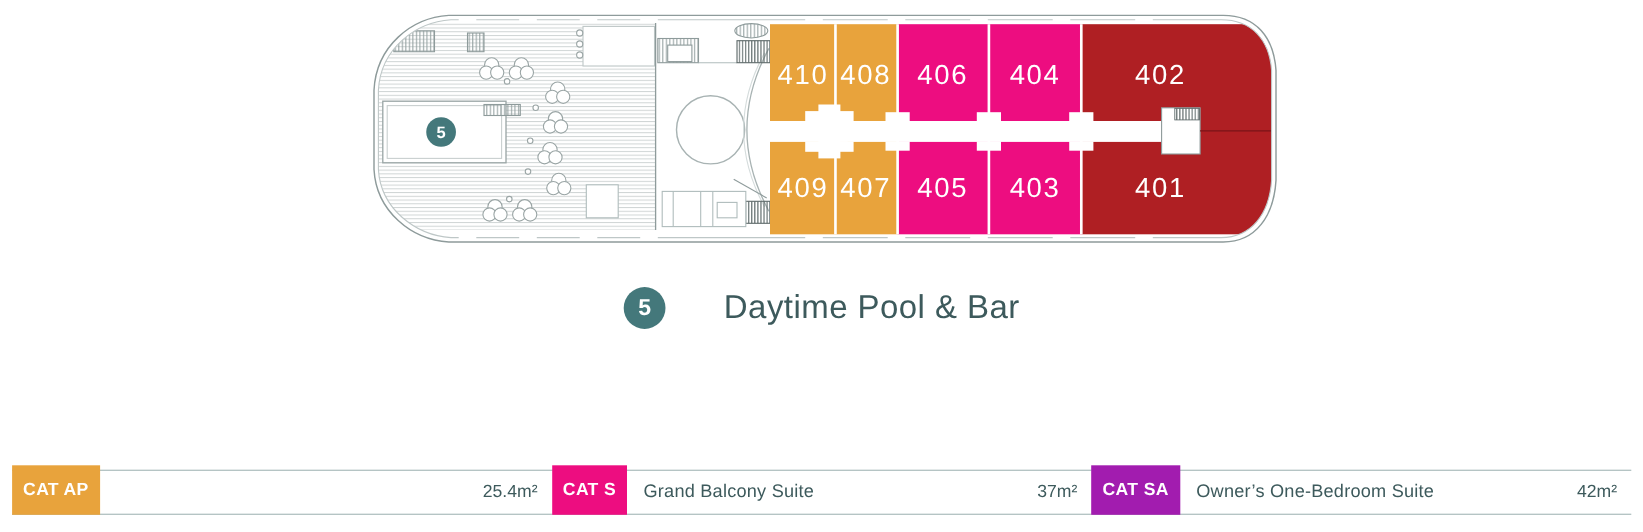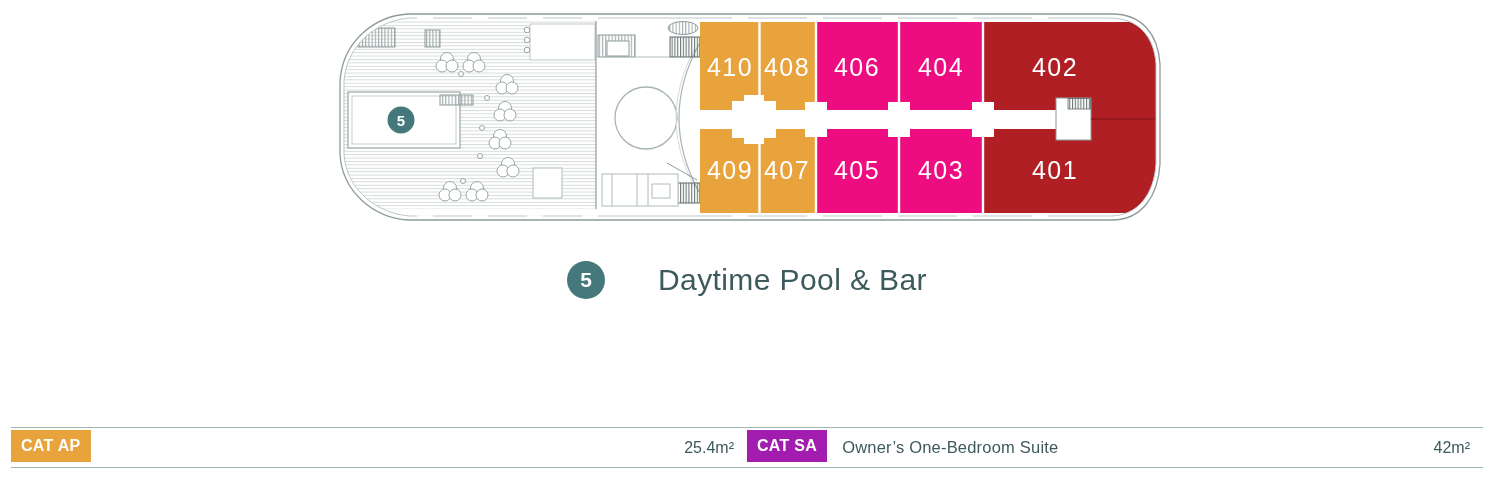--- a/index.html
+++ b/index.html
@@ -16,21 +16,21 @@
   .feature-legend{position:absolute;left:0;top:261px;width:100%;display:flex;
                   justify-content:center;align-items:center;gap:21px;}
   .fnum{width:38px;height:38px;border-radius:50%;background:#44787B;color:#fff;
         display:flex;align-items:center;justify-content:center;font-size:21px;font-weight:bold;}
   .flabel{font-size:30px;color:#3D5A5C;letter-spacing:0.4px;margin-left:32px;}
 
   
   .legend-bar{position:absolute;left:11px;right:11px;top:427px;height:41px;display:flex;}
   .seg{flex:1;display:flex;align-items:center;border-top:1px solid #A3B6B6;
        border-bottom:1px solid #A3B6B6;box-sizing:border-box;background:#fff;}
-  .badge{height:32px;position:relative;top:-2px;display:flex;align-items:center;
+  .badge{height:45px;position:relative;top:-2px;display:flex;align-items:center;
          justify-content:center;padding:0 10px;min-width:48px;color:#fff;
          font-size:16px;font-weight:bold;letter-spacing:0.3px;}
   .badge.cat-ap{background:#E8A33C;} .badge.cat-s{background:#ED0D80;} .badge.cat-sa{background:#a21caf;}
   .sname{margin-left:15px;font-size:16.5px;color:#3D5A5C;letter-spacing:0.2px;}
   .ssize{margin-left:auto;margin-right:13px;font-size:16px;color:#3D5A5C;}
 </style>
 </head>
 <body>
 
 <div class="stage">
@@ -220,19 +220,24 @@
     <div class="fnum">5</div>
     <div class="flabel">Daytime Pool &amp; Bar</div>
   </div>
 
   <div class="legend-bar">
     <div class="seg">
       <div class="badge cat-ap">CAT AP</div>
       <div class="ssize">25.4m²</div>
     </div>
     <div class="seg">
+      <div class="badge cat-s">CAT S</div>
+      <div class="sname">Grand Balcony Suite</div>
+      <div class="ssize">37m²</div>
+    </div>
+    <div class="seg">
       <div class="badge cat-sa">CAT SA</div>
       <div class="sname">Owner’s One-Bedroom Suite</div>
       <div class="ssize">42m²</div>
     </div>
   </div>
 
 </div>
 
 </body></html>

